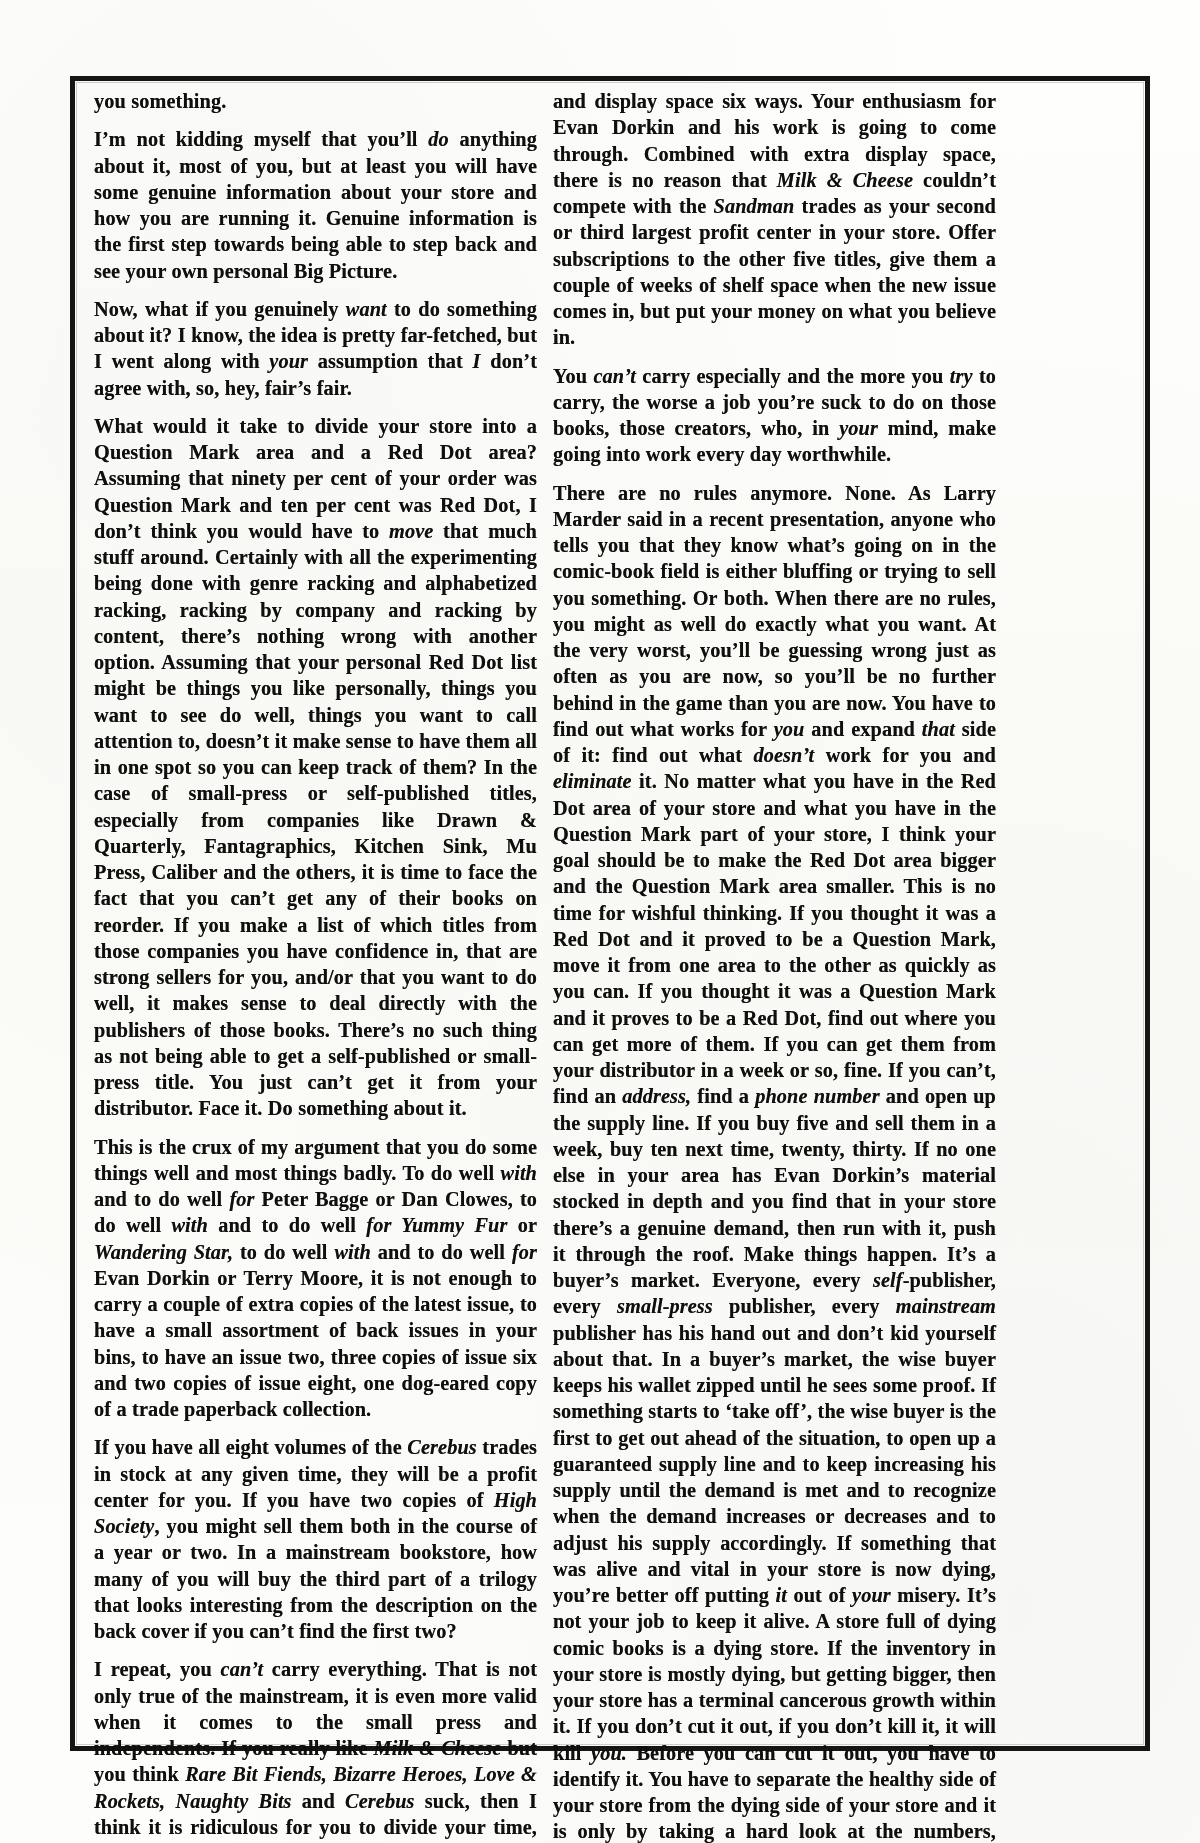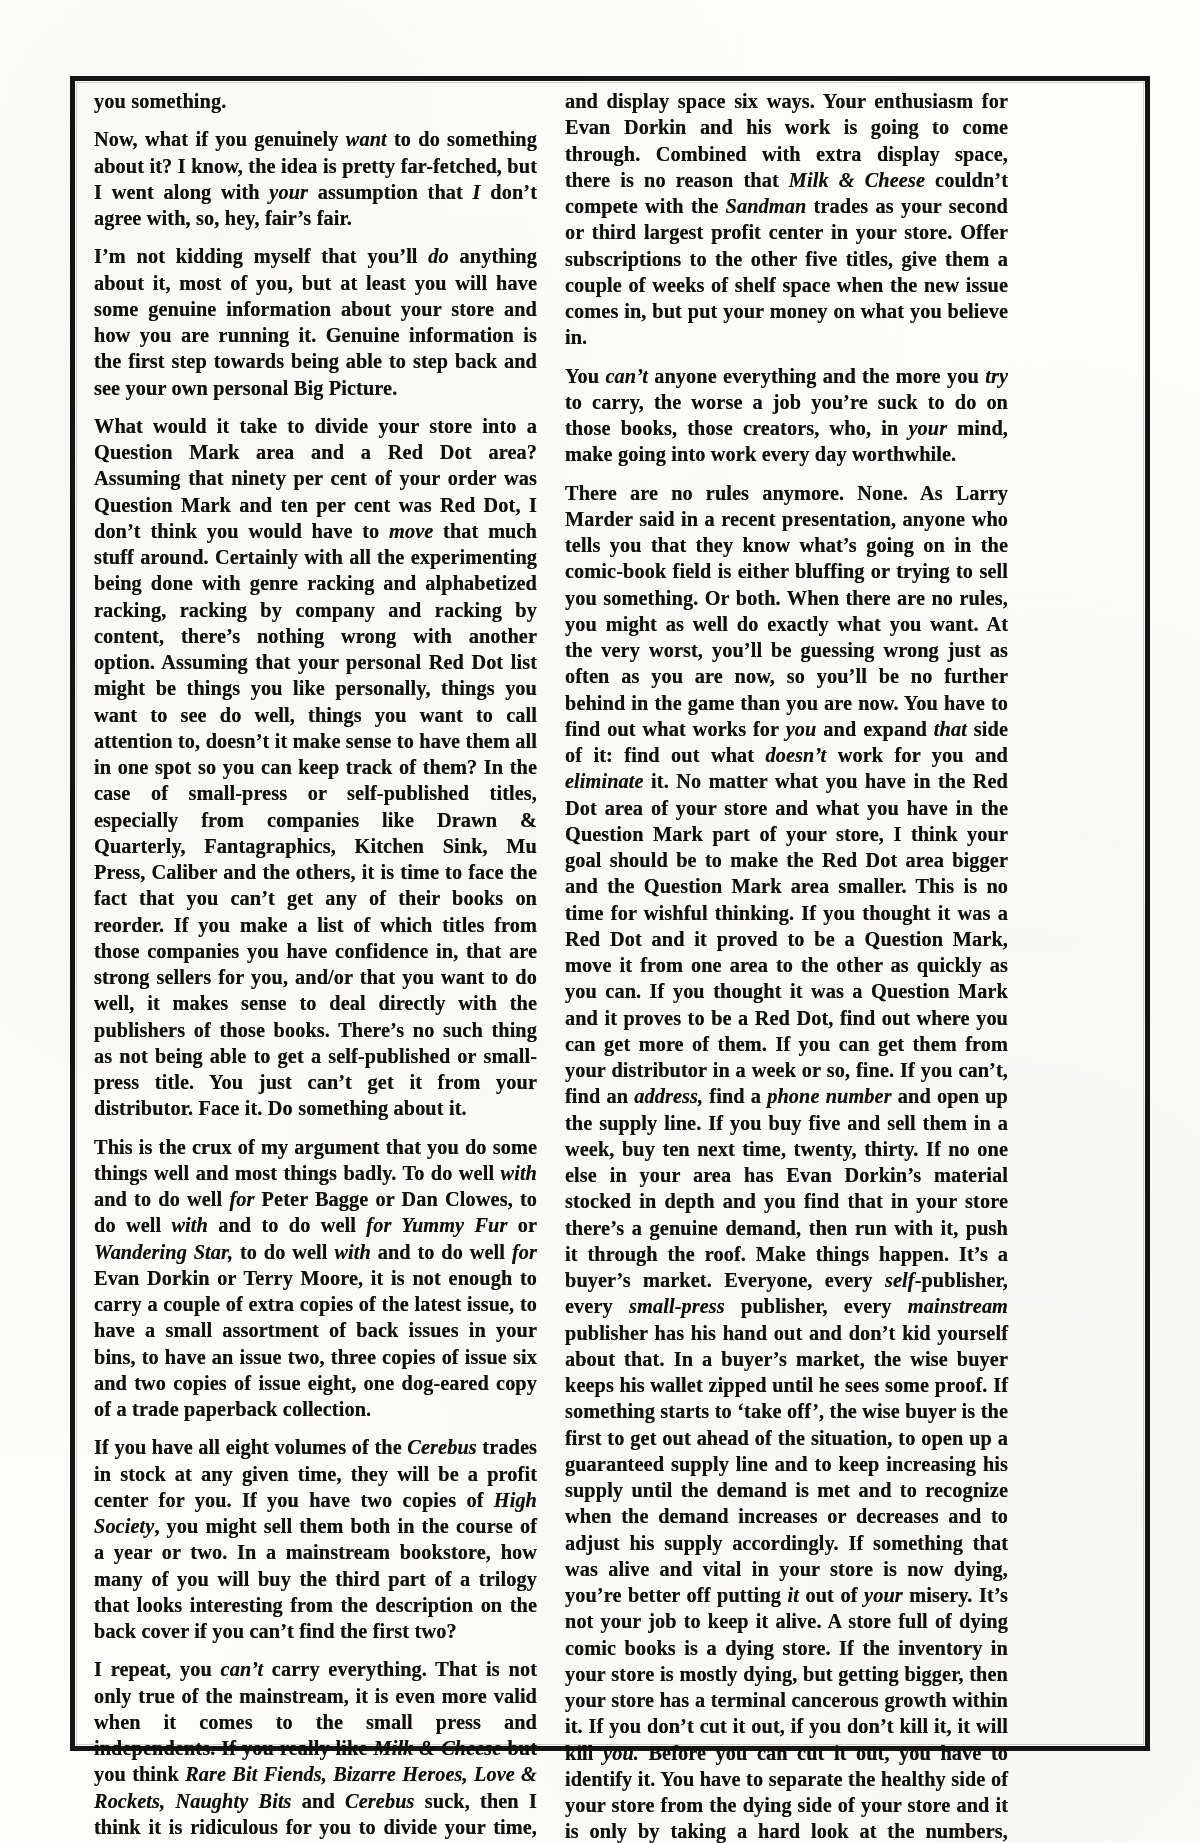--- a/index.html
+++ b/index.html
@@ -58,21 +58,21 @@
   
   #columns {
     position: absolute;
     left: 70px;
     top: 88px;
     width: 1080px;
     height: 1655px;
     box-sizing: border-box;
     padding: 0 22px 0 24px;
     display: flex;
-    gap: 28px;
+    gap: 16px;
     align-items: flex-start;
   }
   .column {
     width: 443px;
     flex: 0 0 443px;
   }
 
   p.body-par {
     margin: 0 0 12px 0;
     font-size: 20.3px;
@@ -99,25 +99,25 @@
 </head>
 <body>
 
 <div id="page-scan"></div>
 
 <div id="frame"></div>
 
 <div id="columns">
   <div class="column" id="col-left">
       <p class="body-par"><span>you something.</span></p>
+      <p class="body-par"><span>I’m not kidding myself that you’ll </span><i>do</i><span> anything about it, most of you, but at least you will have some genuine information about your store and how you are running it. Genuine information is the first step towards being able to step back and see your own personal Big Picture.</span></p>
       <p class="body-par"><span>Now, what if you genuinely </span><i>want</i><span> to do something about it? I know, the idea is pretty far-fetched, but I went along with </span><i>your</i><span> assumption that </span><i>I</i><span> don’t agree with, so, hey, fair’s fair.</span></p>
-      <p class="body-par"><span>I’m not kidding myself that you’ll </span><i>do</i><span> anything about it, most of you, but at least you will have some genuine information about your store and how you are running it. Genuine information is the first step towards being able to step back and see your own personal Big Picture.</span></p>
       <p class="body-par"><span>What would it take to divide your store into a Question Mark area and a Red Dot area? Assuming that ninety per cent of your order was Question Mark and ten per cent was Red Dot, I don’t think you would have to </span><i>move</i><span> that much stuff around. Certainly with all the experimenting being done with genre racking and alphabetized racking, racking by company and racking by content, there’s nothing wrong with another option. Assuming that your personal Red Dot list might be things you like personally, things you want to see do well, things you want to call attention to, doesn’t it make sense to have them all in one spot so you can keep track of them? In the case of small-press or self-published titles, especially from companies like Drawn &amp; Quarterly, Fantagraphics, Kitchen Sink, Mu Press, Caliber and the others, it is time to face the fact that you can’t get any of their books on reorder. If you make a list of which titles from those companies you have confidence in, that are strong sellers for you, and/or that you want to do well, it makes sense to deal directly with the publishers of those books. There’s no such thing as not being able to get a self-published or small-press title. You just can’t get it from your distributor. Face it. Do something about it.</span></p>
       <p class="body-par"><span>This is the crux of my argument that you do some things well and most things badly. To do well </span><i>with</i><span> and to do well </span><i>for</i><span> Peter Bagge or Dan Clowes, to do well </span><i>with</i><span> and to do well </span><i>for Yummy Fur</i><span> or </span><i>Wandering Star,</i><span> to do well </span><i>with</i><span> and to do well </span><i>for</i><span> Evan Dorkin or Terry Moore, it is not enough to carry a couple of extra copies of the latest issue, to have a small assortment of back issues in your bins, to have an issue two, three copies of issue six and two copies of issue eight, one dog-eared copy of a trade paperback collection.</span></p>
       <p class="body-par"><span>If you have all eight volumes of the </span><i>Cerebus</i><span> trades in stock at any given time, they will be a profit center for you. If you have two copies of </span><i>High Society</i><span>, you might sell them both in the course of a year or two. In a mainstream bookstore, how many of you will buy the third part of a trilogy that looks interesting from the description on the back cover if you can’t find the first two?</span></p>
       <p class="body-par"><span>I repeat, you </span><i>can’t</i><span> carry everything. That is not only true of the mainstream, it is even more valid when it comes to the small press and independents. If you really like </span><i>Milk &amp; Cheese</i><span> but you think </span><i>Rare Bit Fiends, Bizarre Heroes, Love &amp; Rockets, Naughty Bits</i><span> and </span><i>Cerebus</i><span> suck, then I think it is ridiculous for you to divide your time, attention</span></p>
     </div>
   <div class="column" id="col-right">
       <p class="body-par"><span>and display space six ways. Your enthusiasm for Evan Dorkin and his work is going to come through. Combined with extra display space, there is no reason that </span><i>Milk &amp; Cheese</i><span> couldn’t compete with the </span><i>Sandman</i><span> trades as your second or third largest profit center in your store. Offer subscriptions to the other five titles, give them a couple of weeks of shelf space when the new issue comes in, but put your money on what you believe in.</span></p>
-      <p class="body-par"><span>You </span><i>can’t</i><span> anyone everything and the more you </span><i>try</i><span> to carry, the worse a job you’re suck to do on those books, those creators, who, in </span><i>your</i><span> mind, make going into work every day worthwhile.</span></p>
+      <p class="body-par"><span>You </span><i>can’t</i><span> carry especially and the more you </span><i>try</i><span> to carry, the worse a job you’re suck to do on those books, those creators, who, in </span><i>your</i><span> mind, make going into work every day worthwhile.</span></p>
       <p class="body-par"><span>There are no rules anymore. None. As Larry Marder said in a recent presentation, anyone who tells you that they know what’s going on in the comic-book field is either bluffing or trying to sell you something. Or both. When there are no rules, you might as well do exactly what you want. At the very worst, you’ll be guessing wrong just as often as you are now, so you’ll be no further behind in the game than you are now. You have to find out what works for </span><i>you</i><span> and expand </span><i>that</i><span> side of it: find out what </span><i>doesn’t</i><span> work for you and </span><i>eliminate</i><span> it. No matter what you have in the Red Dot area of your store and what you have in the Question Mark part of your store, I think your goal should be to make the Red Dot area bigger and the Question Mark area smaller. This is no time for wishful thinking. If you thought it was a Red Dot and it proved to be a Question Mark, move it from one area to the other as quickly as you can. If you thought it was a Question Mark and it proves to be a Red Dot, find out where you can get more of them. If you can get them from your distributor in a week or so, fine. If you can’t, find an </span><i>address,</i><span> find a </span><i>phone number</i><span> and open up the supply line. If you buy five and sell them in a week, buy ten next time, twenty, thirty. If no one else in your area has Evan Dorkin’s material stocked in depth and you find that in your store there’s a genuine demand, then run with it, push it through the roof. Make things happen. It’s a buyer’s market. Everyone, every </span><i>self</i><span>-publisher, every </span><i>small-press</i><span> publisher, every </span><i>mainstream</i><span> publisher has his hand out and don’t kid yourself about that. In a buyer’s market, the wise buyer keeps his wallet zipped until he sees some proof. If something starts to ‘take off’, the wise buyer is the first to get out ahead of the situation, to open up a guaranteed supply line and to keep increasing his supply until the demand is met and to recognize when the demand increases or decreases and to adjust his supply accordingly. If something that was alive and vital in your store is now dying, you’re better off putting </span><i>it</i><span> out of </span><i>your</i><span> misery. It’s not your job to keep it alive. A store full of dying comic books is a dying store. If the inventory in your store is mostly dying, but getting bigger, then your store has a terminal cancerous growth within it. If you don’t cut it out, if you don’t kill it, it will kill </span><i>you.</i><span> Before you can cut it out, you have to identify it. You have to separate the healthy side of your store from the dying side of your store and it is only by taking a hard look at the numbers, dividing them into healthy cells and cancerous</span></p>
     </div>
 </div>
 
 </body></html>

